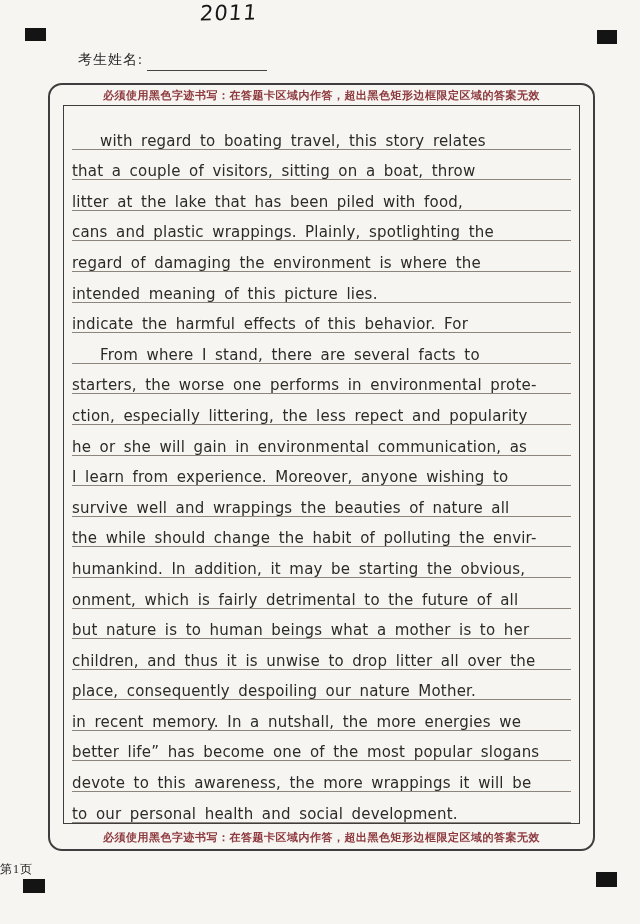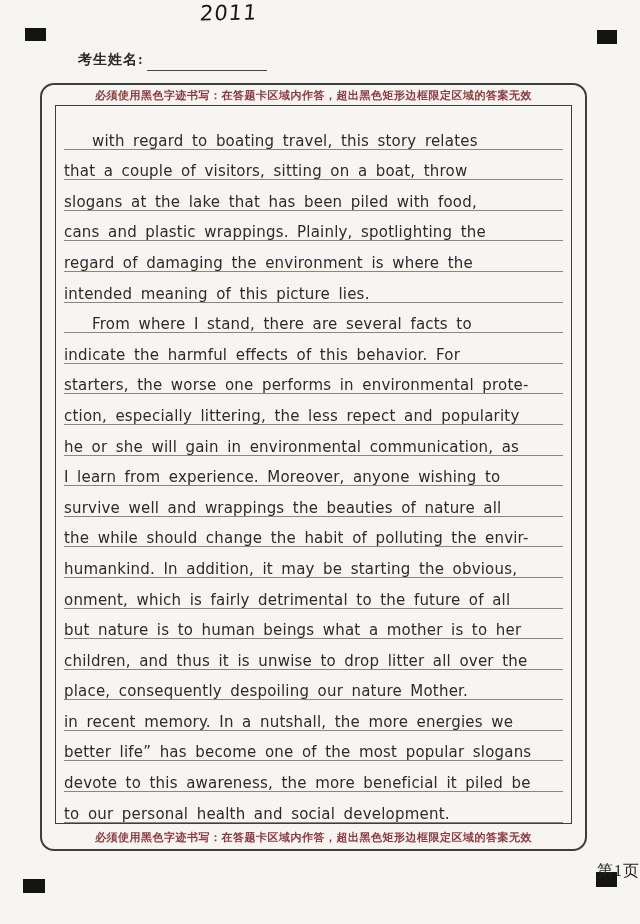--- a/index.html
+++ b/index.html
@@ -17,25 +17,25 @@
   .mark-br{left:596px;top:872px;width:21px;height:15px;}
   
   .year{
     position:absolute;left:200px;top:1px;
     font-family:"DejaVu Sans",sans-serif;
     font-size:21px;color:#161616;transform:skewX(-6deg) rotate(-1deg);
     letter-spacing:1px;
   }
   
   .name-row{position:absolute;left:78px;top:51px;font-size:14px;color:#2a2a2a;
-    font-family:"Liberation Serif","DejaVu Serif",serif;font-weight:700;letter-spacing:1px;}
+    font-family:"Liberation Serif","DejaVu Serif",serif;font-weight:400;letter-spacing:1px;}
   .name-line{position:absolute;left:147px;top:70px;width:120px;border-bottom:1.6px solid #444;}
   
   .frame{
-    position:absolute;left:40px;top:83px;width:543px;height:764px;
+    position:absolute;left:48px;top:83px;width:543px;height:764px;
     border:2px solid #3e3e3e;border-radius:14px;background:transparent;
   }
   .instruction{
     position:absolute;left:0;right:0;text-align:center;
     font-size:11px;font-weight:bold;color:#8e3a3e;letter-spacing:0.5px;
     white-space:nowrap;
   }
   .instruction.top{top:3px;}
   .instruction.bottom{bottom:4px;}
   
@@ -52,22 +52,22 @@
   }
   .hw{
     font-family:"DejaVu Sans",sans-serif;
     font-size:15px;line-height:17px;color:#2d2b29;
     letter-spacing:0.2px;word-spacing:3.5px;
     white-space:nowrap;transform:translateY(2px);
   }
   .row.indent .hw{padding-left:28px;}
   
   .pageno{
-    position:absolute;left:0;right:0;top:861px;text-align:right;
-    font-size:16px;color:#222;
+    position:absolute;left:0;right:0;top:861px;text-align:left;
+    font-size:12px;color:#222;
     font-family:"Liberation Serif","DejaVu Serif",serif;letter-spacing:1px;
   }
 </style>
 </head>
 <body>
 
 <div class="sheet">
 
   <div class="mark mark-tl"></div>
   <div class="mark mark-tr"></div>
@@ -84,36 +84,36 @@
 
     <div class="inner">
       <div class="rows">
         <div class="row indent">
             <span class="hw">with regard to boating travel, this story relates</span>
           </div>
         <div class="row">
             <span class="hw">that a couple of visitors, sitting on a boat, throw</span>
           </div>
         <div class="row">
-            <span class="hw">slogans at the lake that has been piled with food,</span>
+            <span class="hw">litter at the lake that has been piled with food,</span>
           </div>
         <div class="row">
             <span class="hw">cans and plastic wrappings. Plainly, spotlighting the</span>
           </div>
         <div class="row">
             <span class="hw">regard of damaging the environment is where the</span>
           </div>
         <div class="row">
             <span class="hw">intended meaning of this picture lies.</span>
           </div>
+        <div class="row">
+            <span class="hw">indicate the harmful effects of this behavior. For</span>
+          </div>
         <div class="row indent">
             <span class="hw">From where I stand, there are several facts to</span>
-          </div>
-        <div class="row">
-            <span class="hw">indicate the harmful effects of this behavior. For</span>
           </div>
         <div class="row">
             <span class="hw">starters, the worse one performs in environmental prote-</span>
           </div>
         <div class="row">
             <span class="hw">ction, especially littering, the less repect and popularity</span>
           </div>
         <div class="row">
             <span class="hw">he or she will gain in environmental communication, as</span>
           </div>
@@ -141,21 +141,21 @@
         <div class="row">
             <span class="hw">place, consequently despoiling our nature Mother.</span>
           </div>
         <div class="row">
             <span class="hw">in recent memory. In a nutshall, the more energies we</span>
           </div>
         <div class="row">
             <span class="hw">better life” has become one of the most popular slogans</span>
           </div>
         <div class="row">
-            <span class="hw">devote to this awareness, the more beneficial it piled be</span>
+            <span class="hw">devote to this awareness, the more wrappings it will be</span>
           </div>
         <div class="row">
             <span class="hw">to our personal health and social development.</span>
           </div>
       </div>
     </div>
 
     <div class="instruction bottom">必须使用黑色字迹书写：在答题卡区域内作答，超出黑色矩形边框限定区域的答案无效</div>
   </div>
 

